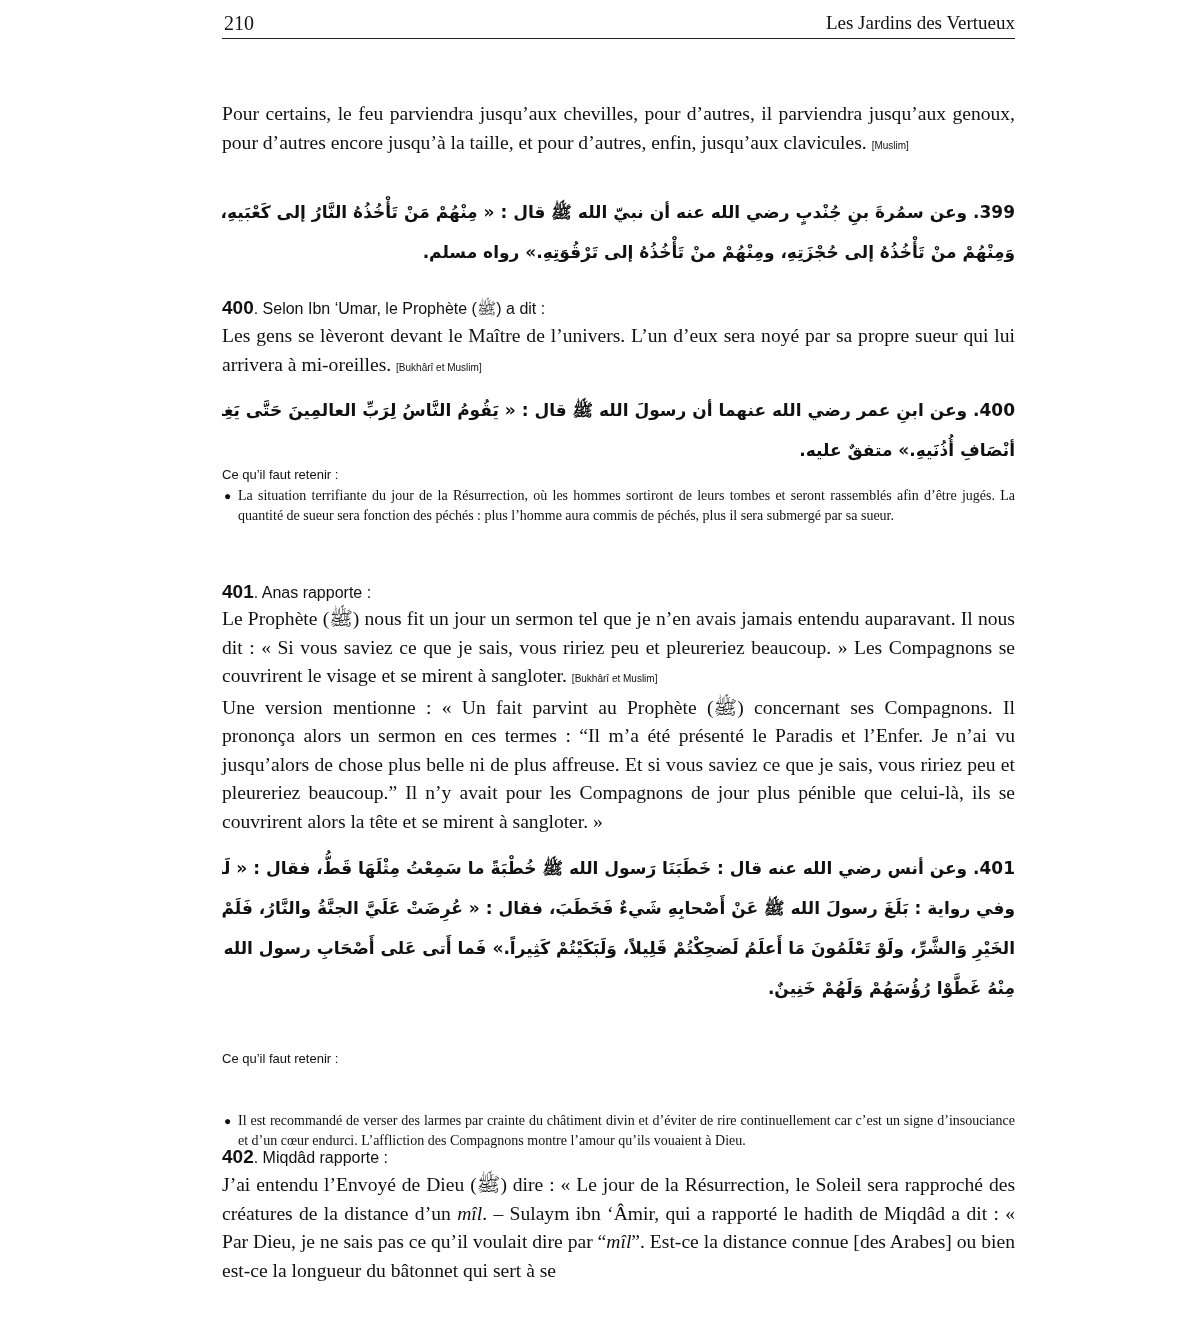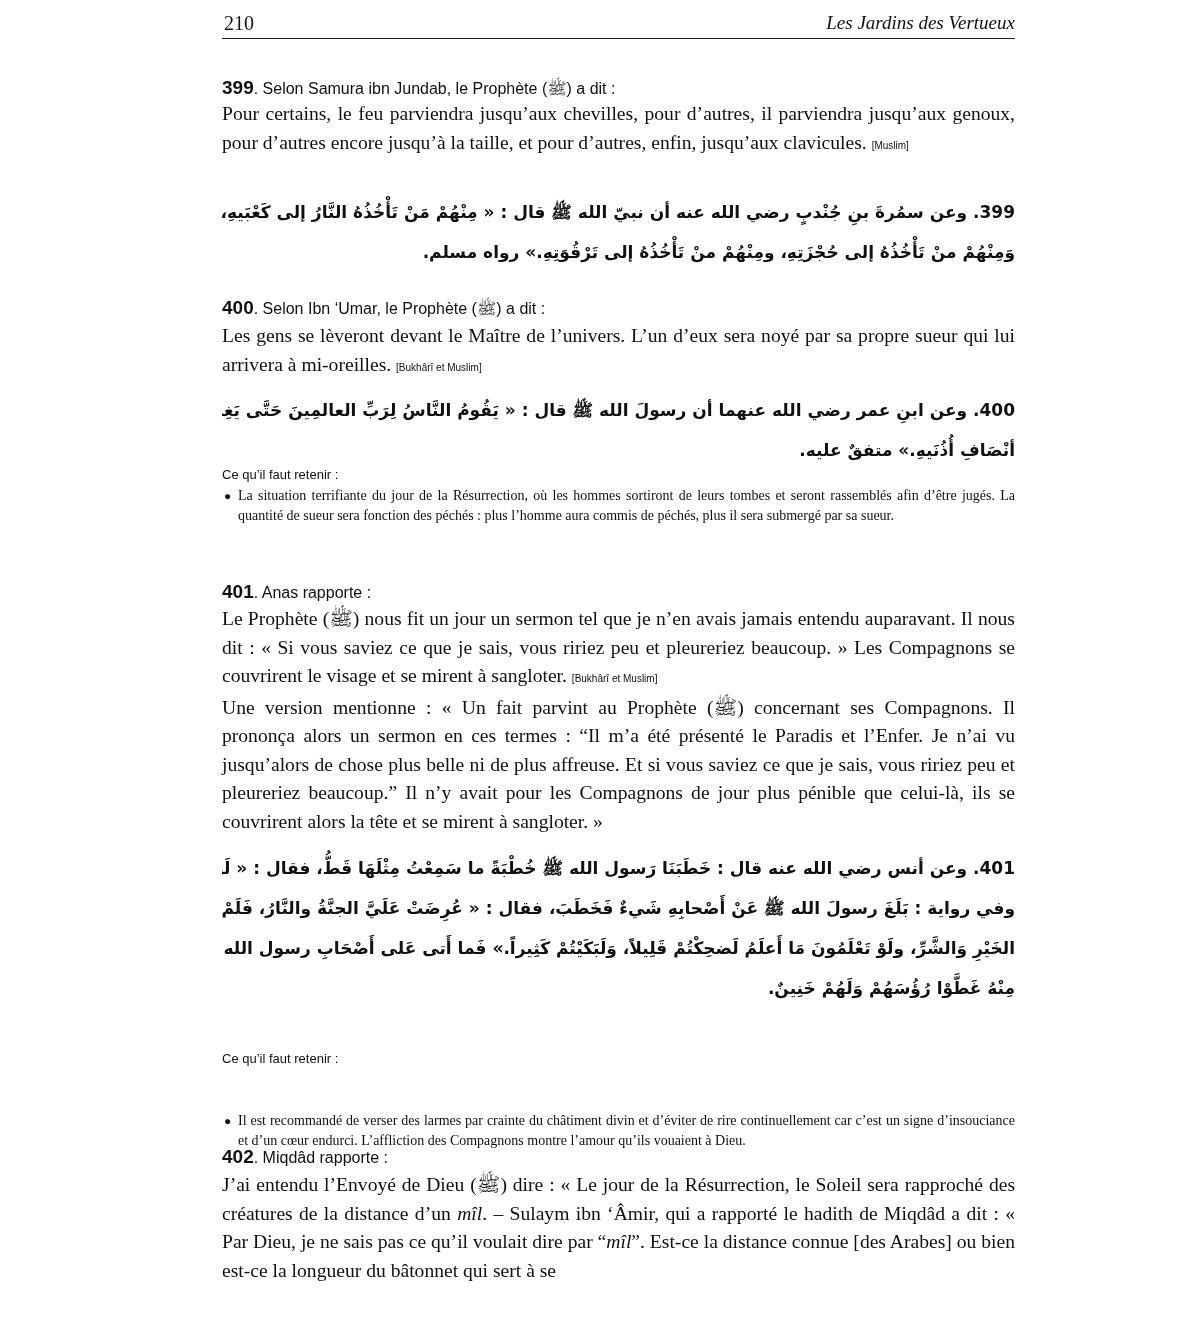--- a/index.html
+++ b/index.html
@@ -1,20 +1,20 @@
 <!DOCTYPE html>
 <html><head>
 <meta charset="utf-8">
 <style>
   html, body { margin: 0; padding: 0; background: #ffffff; }
   body { width: 1200px; height: 1328px; position: relative; overflow: hidden; color: #111; }
   .page { position: absolute; left: 222px; top: 0; width: 793px; height: 1328px; }
   .header { position: absolute; left: 0; top: 8px; width: 793px; height: 30px; border-bottom: 1.5px solid #222; }
   .page-num { position: absolute; left: 2px; top: 4px; font-family: "Liberation Serif", serif; font-size: 20px; }
-  .running-title { position: absolute; right: 0; top: 4px; font-family: "Liberation Serif", serif; font-style: italic; font-size: 19px; }
+  .running-title { position: absolute; right: 0; top: 4px; font-family: "Liberation Serif", serif; font-size: 19px; }
   .abs { position: absolute; left: 0; width: 793px; }
   .intro { font-family: "Liberation Sans", sans-serif; font-size: 16px; line-height: 20px; }
   .intro b { font-size: 19px; font-weight: bold; }
   .fr { font-family: "Liberation Serif", serif; font-size: 19.6px; line-height: 28.5px; text-align: justify; }
   .ref { font-family: "Liberation Sans", sans-serif; font-size: 10px; }
   .ar { font-family: "DejaVu Sans", sans-serif; font-size: 17px; line-height: 40px; direction: rtl; text-align: justify; font-weight: bold; }
   .ar-line { display: block; white-space: nowrap; overflow: hidden; }
   .retain-title { font-family: "Liberation Sans", sans-serif; font-size: 13px; line-height: 18px; }
   .retain-body { font-family: "Liberation Serif", serif; font-size: 14px; line-height: 20px; padding-left: 16px; position: relative; text-align: justify; }
   .bullet { position: absolute; left: 2px; top: 0; font-size: 12px; }
@@ -23,23 +23,20 @@
 </head>
 <body>
 
 <div class="page">
 
   <div class="header">
     <span class="page-num">210</span>
     <span class="running-title">Les Jardins des Vertueux</span>
   </div>
 
-  <div class="abs intro" style="top:78px;">
-    <b>399</b><span>. Selon Samura ibn Jundab, le Prophète (ﷺ) a dit :</span>
-  </div>
   <div class="abs fr" style="top:100px;">
     <span>Pour certains, le feu parviendra jusqu’aux chevilles, pour d’autres, il parviendra jusqu’aux genoux, pour d’autres encore jusqu’à la taille, et pour d’autres, enfin, jusqu’aux clavicules.</span>
     <span class="ref">[Muslim]</span>
   </div>
   <div class="abs ar" style="top:192px;">
     <span class="ar-line">399. وعن سمُرةَ بنِ جُنْدبٍ رضي الله عنه أن نبيّ الله ﷺ قال : « مِنْهُمْ مَنْ تَأْخُذُهُ النَّارُ إلى كَعْبَيهِ، ومِنْهُمْ من تأخُذُهُ إلى رُكْبَتَيْهِ،</span>
     <span class="ar-line">وَمِنْهُمْ منْ تَأْخُذُهُ إلى حُجْزَتِهِ، ومِنْهُمْ منْ تَأْخُذُهُ إلى تَرْقُوَتِهِ.» رواه مسلم.</span>
   </div>
 
   <div class="abs intro" style="top:298px;">

